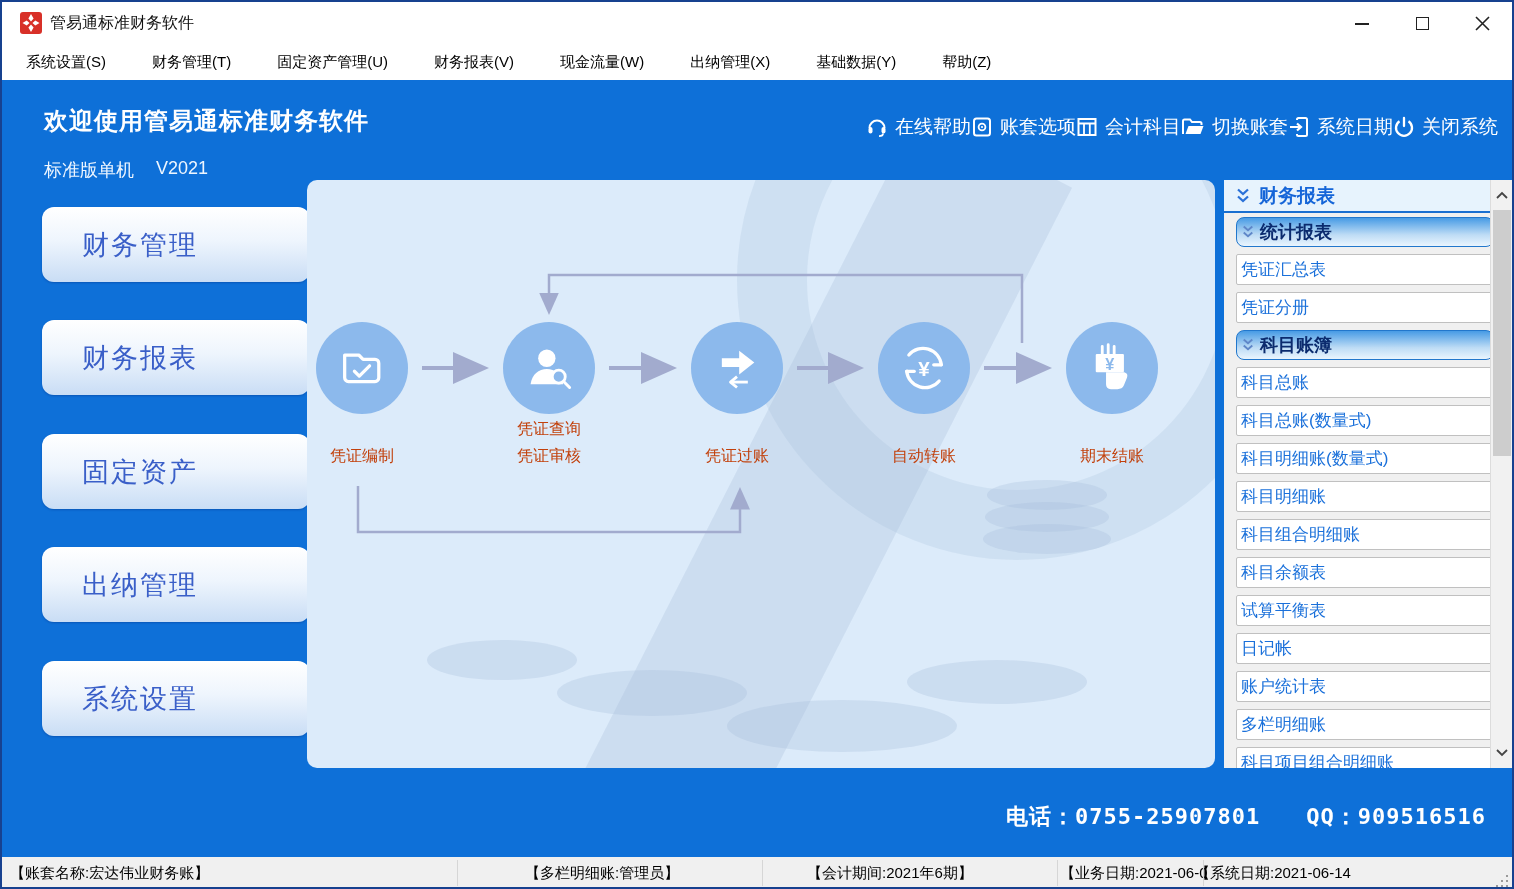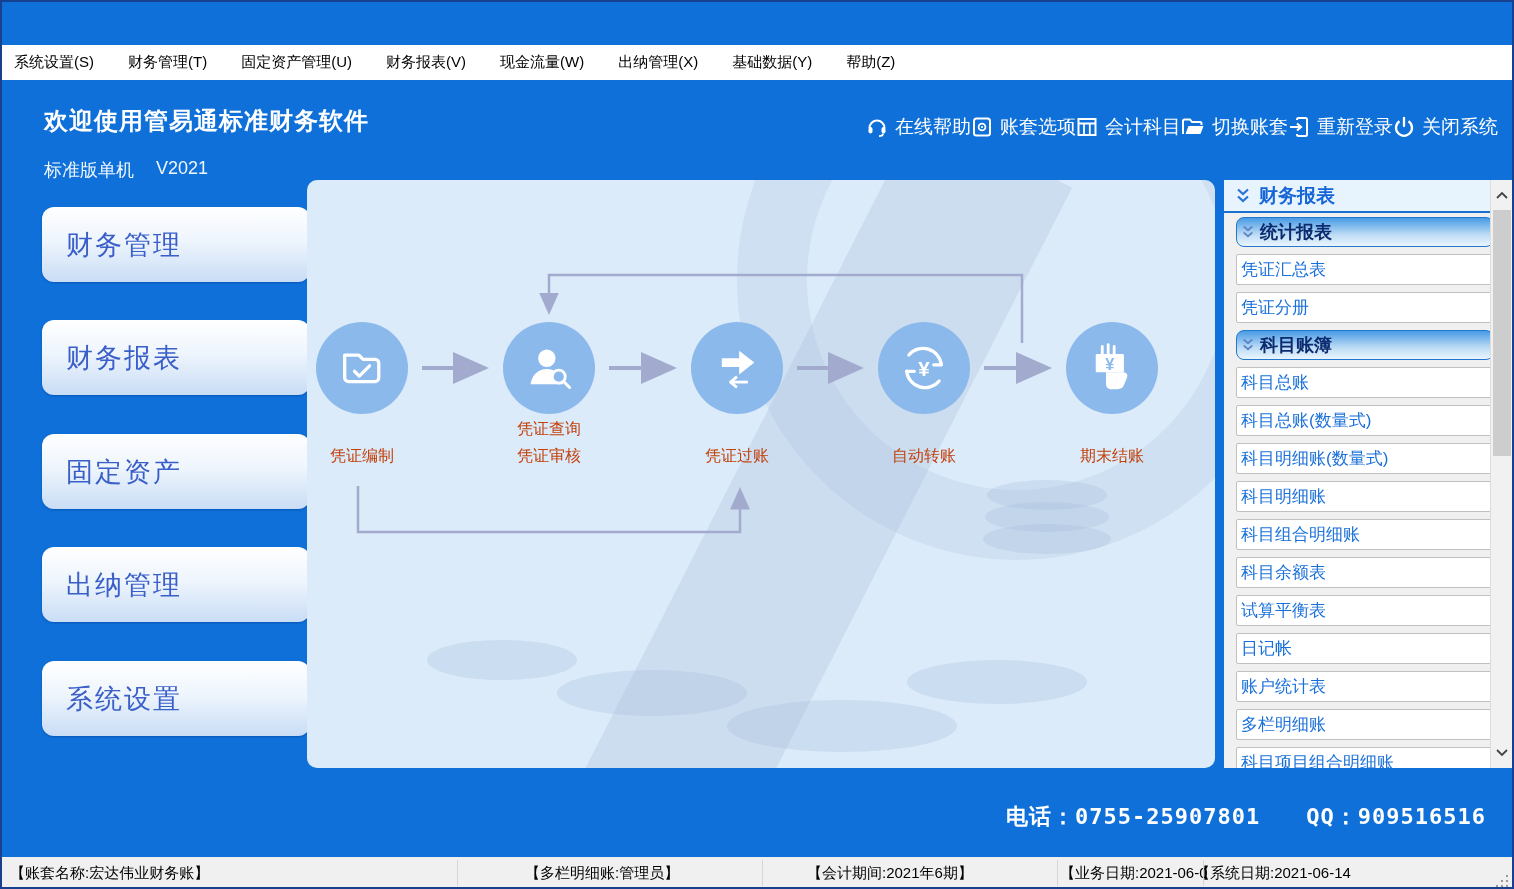--- a/index.html
+++ b/index.html
@@ -13,32 +13,32 @@
   .titlebar{ position:absolute; left:0; top:0; width:100%; height:43px; background:#ffffff; }
   .app-icon{ position:absolute; left:18px; top:10px; width:22px; height:22px; }
   .app-title{ position:absolute; left:48px; top:11px; font-size:16px; color:#111; }
   .win-btn{ position:absolute; top:0; width:60px; height:43px; display:flex; align-items:center; justify-content:center; }
   .win-btn.min{ right:120px; } .win-btn.max{ right:60px; } .win-btn.close{ right:0; }
   .glyph-min{ width:14px; height:0; border-top:2px solid #222; }
   .glyph-max{ width:13px; height:13px; border:1.5px solid #222; }
   
   .menubar{ position:absolute; left:0; top:43px; width:100%; height:35px; background:#ffffff;
     display:flex; align-items:center; padding-left:10px; gap:30px; font-size:15px; color:#000; }
-  .menubar .mi{ cursor:default; padding:4px 2px; }
+  .menubar .mi{ cursor:default; padding:4px 2px;margin-left:12px; }
   
   .bluebody{ position:absolute; left:0; top:78px; width:100%; height:777px; background:#0e70d8; }
   .welcome{ position:absolute; left:42px; top:103px; font-size:24px; font-weight:bold; color:#fff; letter-spacing:1px;}
   .version{ position:absolute; left:42px; top:156px; font-size:18px; color:#eef6ff; display:flex; gap:22px;}
   .top-toolbar{ position:absolute; right:14px; top:112px; display:flex; }
   .tb-btn{ display:flex; align-items:center; gap:7px; color:#fff; font-size:19px; cursor:pointer; }
   .tb-btn svg{ display:block; }
   
   .nav-btn{ position:absolute; left:40px; width:268px; height:75px; border-radius:12px;
     background:linear-gradient(180deg,#ffffff 0%,#eef5fd 45%,#c9ddf5 100%);
-    color:#3a5fc8; font-size:27px; display:flex; align-items:center; padding-left:24px;
+    color:#3a5fc8; font-size:27px; display:flex; align-items:center; padding-left:40px;
     letter-spacing:2px; cursor:pointer; box-shadow:0 1px 2px rgba(0,40,120,.35); }
   
   .main-panel{ position:absolute; left:305px; top:178px; width:908px; height:588px;
     background:#dcebfa; border-radius:10px; overflow:hidden; }
   .wm{ position:absolute; pointer-events:none; }
   .wm-band{ left:400px; top:-80px; width:170px; height:900px; background:rgba(150,172,205,.22); transform:rotate(27deg); }
   .wm-globe{ left:430px; top:-180px; width:560px; height:560px; border-radius:50%; border:70px solid rgba(160,185,215,.22); }
   .wm-coin{ border-radius:50%; background:rgba(165,190,220,.30); }
   .wf-svg{ position:absolute; left:0; top:0; }
   .wf-circle{ position:absolute; width:92px; height:92px; border-radius:50%; background:#8cb9ec;
@@ -75,20 +75,38 @@
       radial-gradient(circle at 6px 8px,  #9a9a9a 1.3px, transparent 1.5px),
       radial-gradient(circle at 11px 13px,#9a9a9a 1.3px, transparent 1.5px),
       radial-gradient(circle at 6px 13px, #9a9a9a 1.3px, transparent 1.5px),
       radial-gradient(circle at 1px 13px, #9a9a9a 1.3px, transparent 1.5px); }
 </style>
 </head>
 <body>
 
 <div class="window">
 
+  <div class="titlebar">
+    <svg class="app-icon" viewBox="0 0 22 22">
+      <rect x="0" y="0" width="22" height="22" rx="3" fill="#d83028"></rect>
+      <path fill="#fff" d="M11 2l2.6 4.4L11 9.5 8.4 6.4zM11 12.5l2.6 3.1L11 20l-2.6-4.4zM2.5 11l4.2-2.5L9.5 11l-2.8 2.5zM12.5 11l2.8-2.5L19.5 11l-4.2 2.5z"></path>
+    </svg>
+    <span class="app-title">管易通标准财务软件</span>
+    <div class="win-btn min">
+        <span class="glyph-min"></span>
+      </div>
+    <div class="win-btn max">
+        <span class="glyph-max"></span>
+      </div>
+    <div class="win-btn close">
+      <svg width="15" height="15" viewBox="0 0 15 15">
+        <path d="M1 1l13 13M14 1L1 14" stroke="#222" stroke-width="1.6"></path>
+      </svg>
+    </div>
+  </div>
 
   <div class="menubar">
     <span class="mi">系统设置(S)</span>
     <span class="mi">财务管理(T)</span>
     <span class="mi">固定资产管理(U)</span>
     <span class="mi">财务报表(V)</span>
     <span class="mi">现金流量(W)</span>
     <span class="mi">出纳管理(X)</span>
     <span class="mi">基础数据(Y)</span>
     <span class="mi">帮助(Z)</span>
@@ -132,21 +150,21 @@
         <path d="M2 18V5a1.5 1.5 0 0 1 1.5-1.5H9l2 2.5h8A1.5 1.5 0 0 1 20.5 7.5V9" fill="none" stroke="#fff" stroke-width="2"></path>
         <path d="M4.5 18l3-8h15l-3 8z" fill="#fff"></path>
       </svg>
       <span>切换账套</span>
     </div>
     <div class="tb-btn">
       <svg width="22" height="22" viewBox="0 0 22 22">
         <path d="M9 4V3.5A1.5 1.5 0 0 1 10.5 2h7A1.5 1.5 0 0 1 19 3.5v15a1.5 1.5 0 0 1-1.5 1.5h-7A1.5 1.5 0 0 1 9 18.5V18" fill="none" stroke="#fff" stroke-width="2"></path>
         <path d="M2 11h10M9 7.5l4 3.5-4 3.5" fill="none" stroke="#fff" stroke-width="2.2"></path>
       </svg>
-      <span>重新登录</span>
+      <span>系统日期</span>
     </div>
     <div class="tb-btn">
       <svg width="22" height="22" viewBox="0 0 22 22">
         <path d="M6.5 5.2a8 8 0 1 0 9 0" fill="none" stroke="#fff" stroke-width="2.3"></path>
         <path d="M11 2v8" stroke="#fff" stroke-width="2.3" stroke-linecap="round"></path>
       </svg>
       <span>关闭系统</span>
     </div>
   </div>
 

